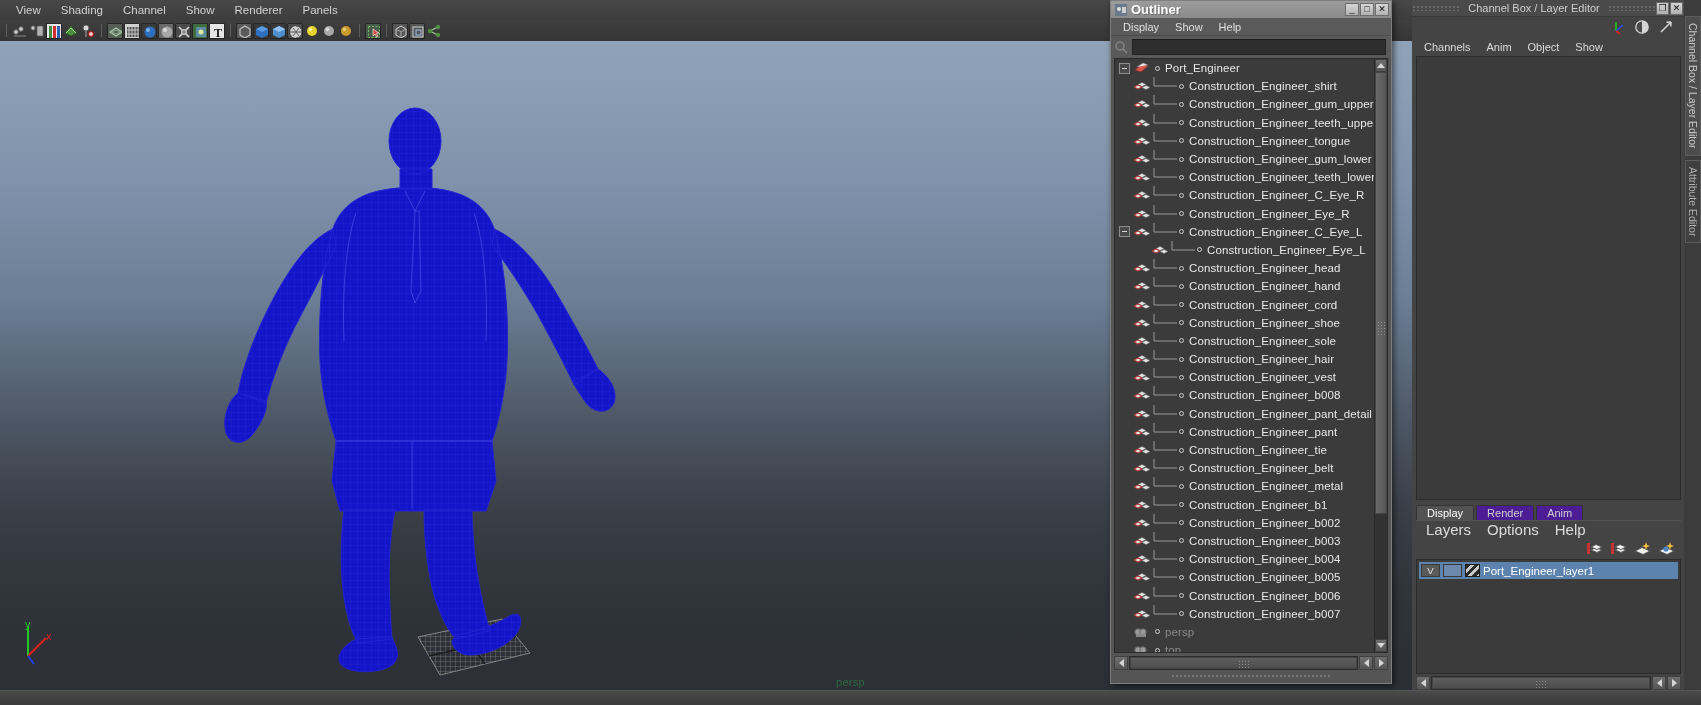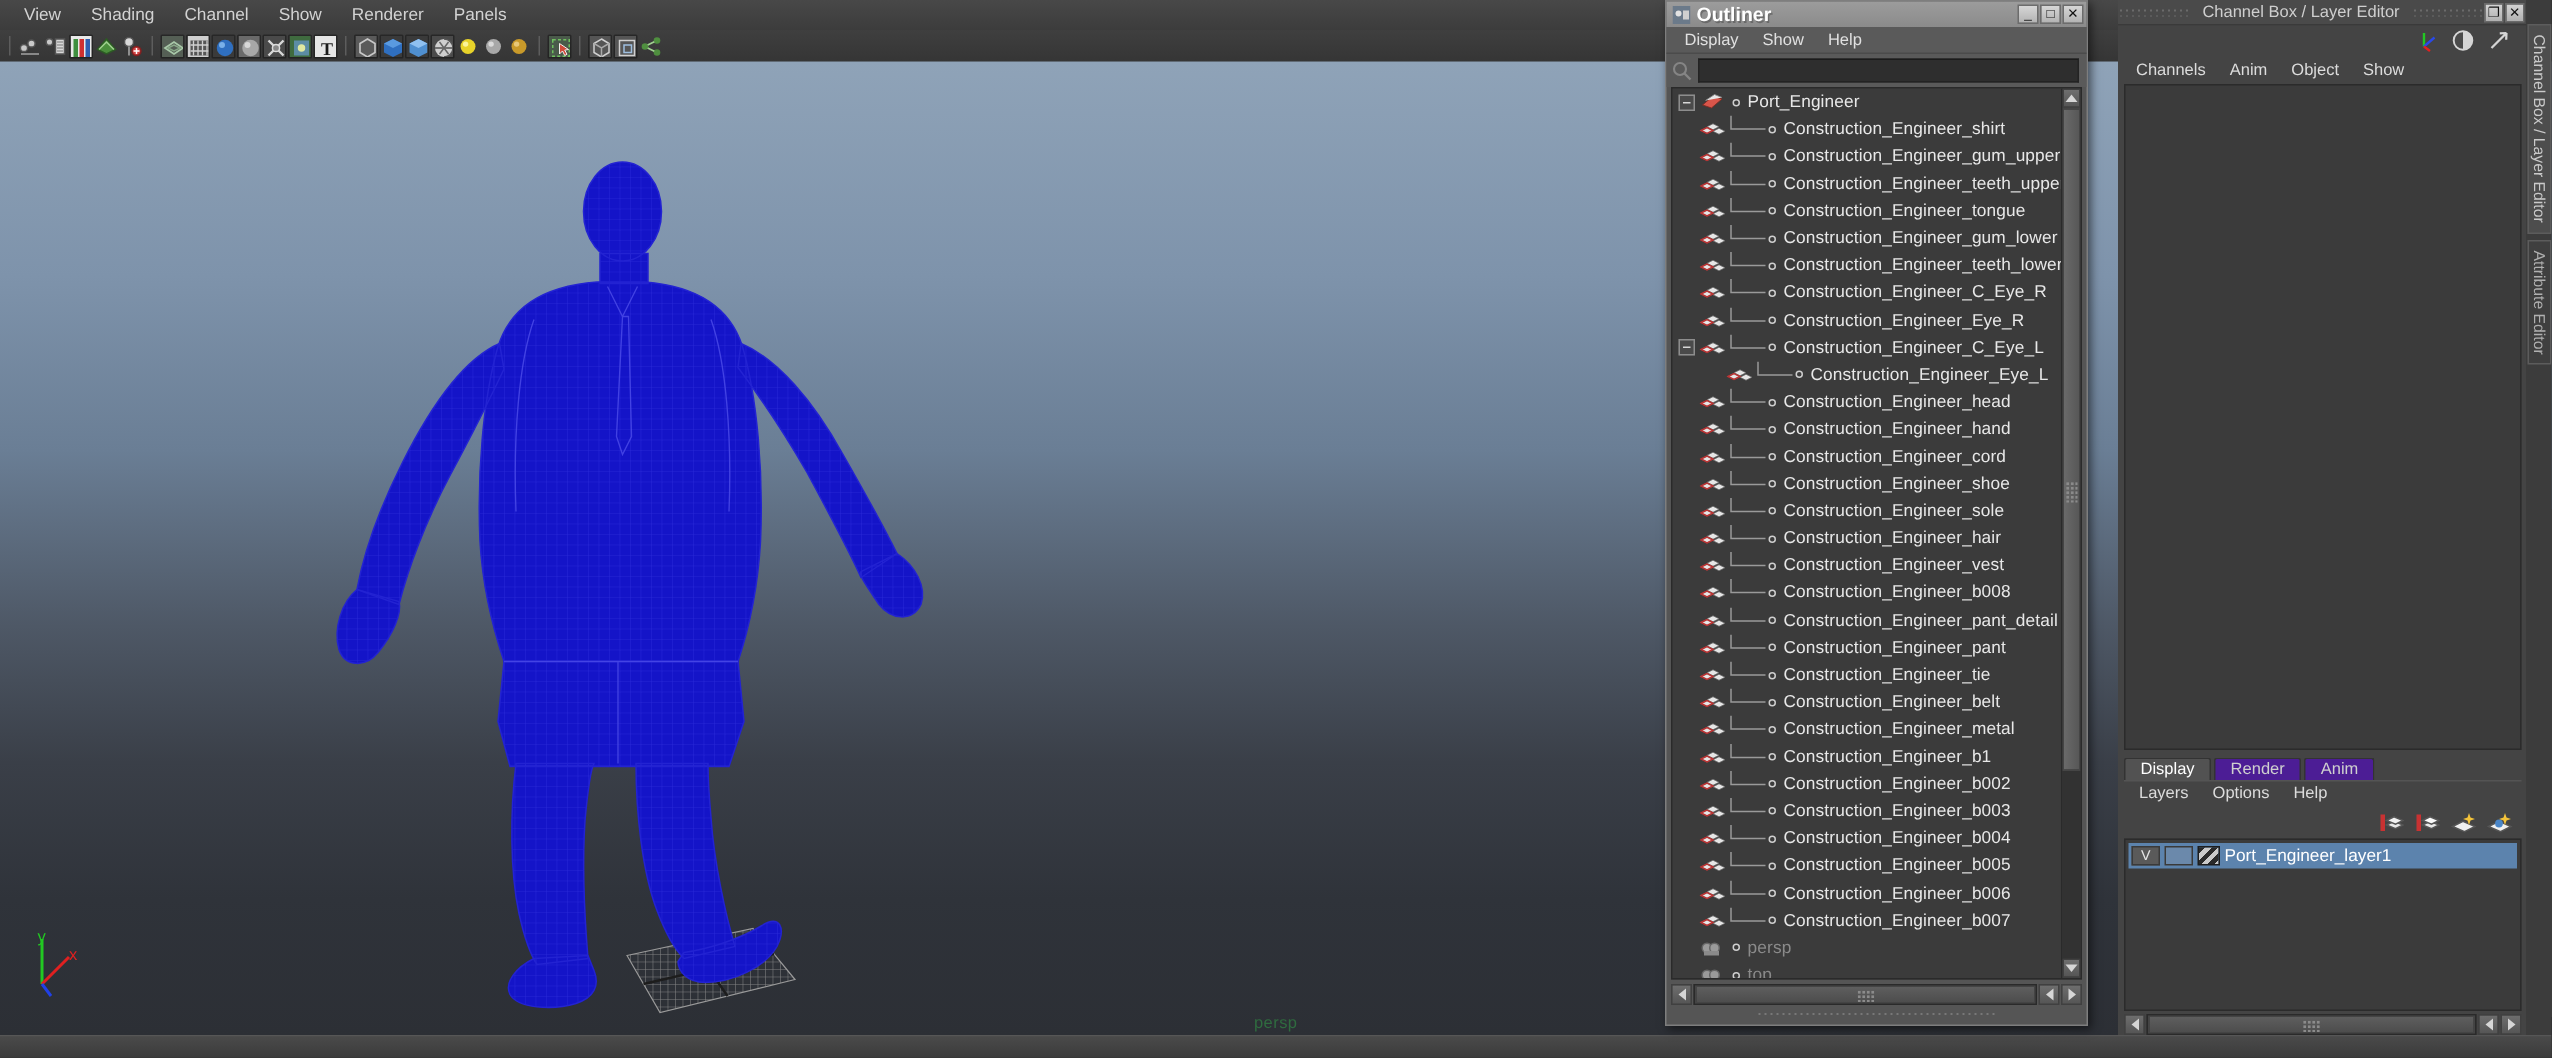--- a/index.html
+++ b/index.html
@@ -255,21 +255,21 @@
   .le-tab {
     font-size: 11px; color: #cfcfcf; padding: 1px 10px 1px;
     background: #4c1d95; border: 1px solid #333; border-bottom: none;
     border-radius: 2px 2px 0 0;
   }
   .le-tab.active { background: #525252; color: #fff; }
   #le-menubar {
     height: 17px; flex: 0 0 17px; display: flex; align-items: center;
     padding-left: 2px; background: #444; border-top: 1px solid #545454;
   }
-  .le-menu { color: #dcdcdc; font-size: 11px; padding: 1px 8px; }
+  .le-menu { color: #dcdcdc; font-size: 15px; padding: 1px 8px; }
   #le-toolrow {
     height: 22px; flex: 0 0 22px; display: flex; align-items: center;
     justify-content: flex-end; padding-right: 6px; gap: 7px;
   }
   .le-ico { width: 17px; height: 15px; }
   #le-list {
     flex: 1 1 auto; background: #3b3b3b; border: 1px solid #2b2b2b;
     padding: 2px; overflow: hidden;
   }
   .layer-row {

